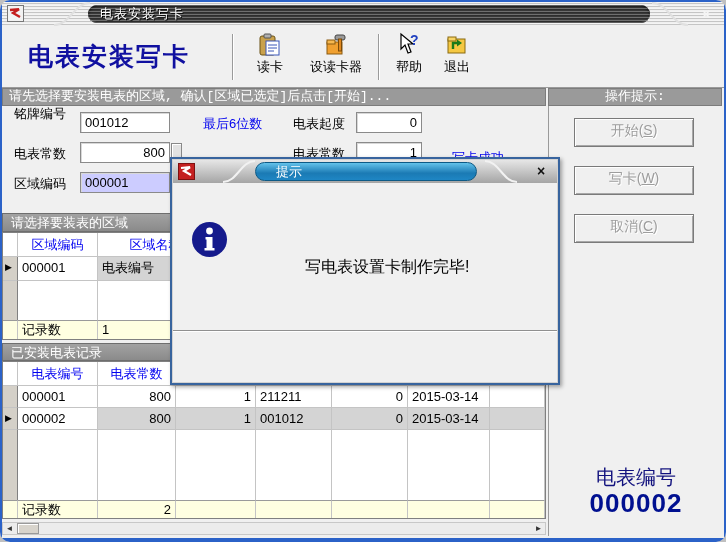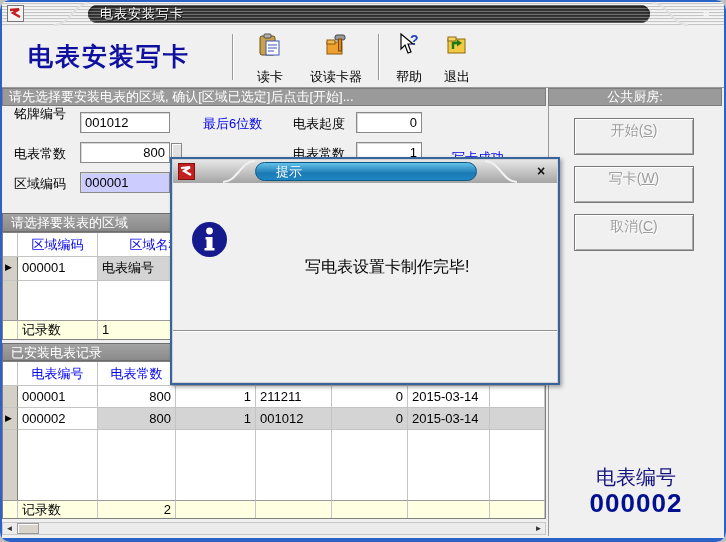--- a/index.html
+++ b/index.html
@@ -28,23 +28,23 @@
     position:absolute;right:10px;top:4px;width:16px;height:16px;color:#f5f5f5;
     font-size:14px;font-weight:bold;text-align:center;line-height:16px;cursor:default;
   }
   .swoosh{position:absolute;top:0;pointer-events:none;}
   
   .toolbar{position:absolute;left:2px;top:26px;width:722px;height:62px;background:#f0f0f0;border-bottom:1px solid #9a9a9a;}
   .app-title{position:absolute;left:26px;top:14px;font-size:25px;font-weight:bold;color:#1010a0;letter-spacing:2px;}
   .vsep{position:absolute;top:8px;width:2px;height:46px;border-left:1px solid #9a9a9a;border-right:1px solid #ffffff;}
   .tool-btn{position:absolute;top:4px;height:56px;display:flex;flex-direction:column;align-items:center;justify-content:flex-start;cursor:default;}
   .tool-btn .ticon{width:26px;height:26px;margin-top:2px;}
-  .tool-btn .tlabel{font-size:13px;color:#000;margin-top:10px;white-space:nowrap;}
-  
-  .instr{position:absolute;top:88px;height:18px;background:#9a9a9a;border:1px solid #7c7c7c;color:#fff;font-size:13px;line-height:16px;}
+  .tool-btn .tlabel{font-size:13px;color:#000;margin-top:0;white-space:nowrap;}
+  
+  .instr{position:absolute;top:88px;height:18px;background:#9a9a9a;border:1px solid #7c7c7c;color:#fff;font-size:13px;line-height:16px;font-family:Liberation Mono, monospace;}
   .instr-left{left:2px;width:544px;padding-left:6px;}
   .instr-right{left:548px;width:174px;text-align:center;}
   
   .flabel{position:absolute;font-size:13px;color:#000;white-space:nowrap;}
   .fhint{position:absolute;font-size:13px;color:#0000ee;white-space:nowrap;}
   .finput{
     position:absolute;height:21px;background:#fff;border:1px solid #8a8a8a;
     box-shadow:inset 1px 1px 0 #d8d8d8;font-size:13px;line-height:19px;padding:0 4px;color:#000;
   }
   .right{text-align:right;}
@@ -63,21 +63,21 @@
   .nob{border-bottom:none;}
   .gfoot .gcell{background:#ffffe1;border-top:1px solid #9a9a9a;line-height:18px;}
   .selcell{background:#d4d4d4;}
   
   .hscroll{position:absolute;left:2px;top:522px;width:544px;height:13px;background:#ececec;border:1px solid #c8c8c8;}
   .sarrow{position:absolute;top:0;width:13px;height:11px;font-size:8px;line-height:11px;text-align:center;color:#333;}
   .sthumb{position:absolute;left:14px;top:0;width:22px;height:11px;background:#d8d4cc;border:1px solid #9a9a9a;box-shadow:inset 1px 1px 0 #fff;}
   
   .sidepanel{position:absolute;left:548px;top:106px;width:174px;height:430px;background:#f0f0f0;border-left:1px solid #9a9a9a;}
   .side-btn{
-    position:absolute;left:25px;width:120px;height:37px;background:#f0f0f0;
+    position:absolute;left:25px;width:120px;height:29px;background:#f0f0f0;
     border:1px solid #7a7a7a;box-shadow:inset 1px 1px 0 #ffffff, inset -1px -1px 0 #a8a8a8;
     font-size:14px;text-align:center;line-height:23px;color:#9d9d9d;text-shadow:1px 1px 0 #fff;
     font-family:"Liberation Sans",sans-serif;
   }
   .meter-label{position:absolute;left:0;top:358px;width:174px;text-align:center;font-size:20px;color:#12127e;}
   .meter-value{position:absolute;left:0;top:382px;width:174px;text-align:center;font-size:26px;font-weight:bold;color:#001090;letter-spacing:1px;}
   
   .dialog{
     position:absolute;left:170px;top:157px;width:390px;height:228px;z-index:100;
     background:#f0f0f0;border:2px solid #38649e;box-shadow:2px 2px 4px rgba(0,0,0,.35), inset 0 0 0 1px #d2d2d2;
@@ -174,21 +174,21 @@
           <rect x="4" y="5" width="8" height="4" fill="#f8d566" stroke="#8a6a10"></rect>
           <path d="M9 17 L9 11 L15 11" fill="none" stroke="#1a7a1a" stroke-width="2.4"></path>
           <path d="M13 7.5 L18 11 L13 14.5 Z" fill="#1a7a1a"></path>
         </svg>
       </span>
       <span class="tlabel">退出</span>
     </div>
   </div>
 
   <div class="instr instr-left">请先选择要安装电表的区域, 确认[区域已选定]后点击[开始]...</div>
-  <div class="instr instr-right">公共厨房:</div>
+  <div class="instr instr-right">操作提示:</div>
 
   <div class="flabel" style="left:14px;top:105px">铭牌编号</div>
   <div class="finput" style="left:80px;top:112px;width:90px">001012</div>
   <div class="fhint" style="left:203px;top:115px">最后6位数</div>
 
   <div class="flabel" style="left:293px;top:115px">电表起度</div>
   <div class="finput right" style="left:356px;top:112px;width:66px">0</div>
 
   <div class="flabel" style="left:14px;top:145px">电表常数</div>
   <div class="finput right" style="left:80px;top:142px;width:90px">800</div>

